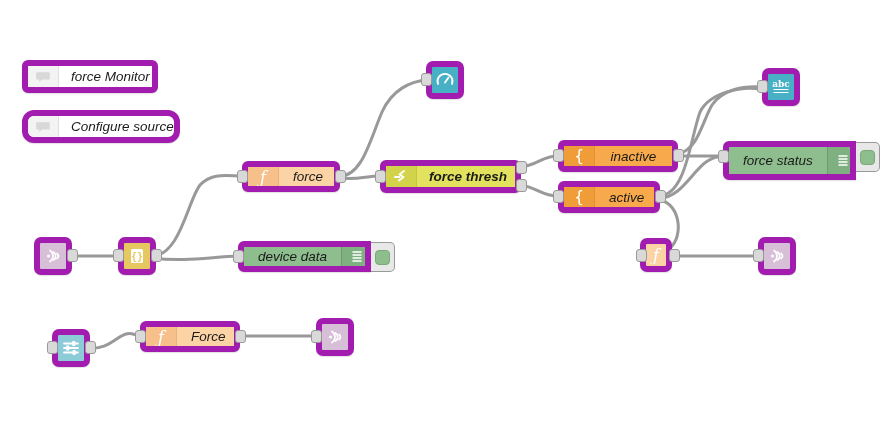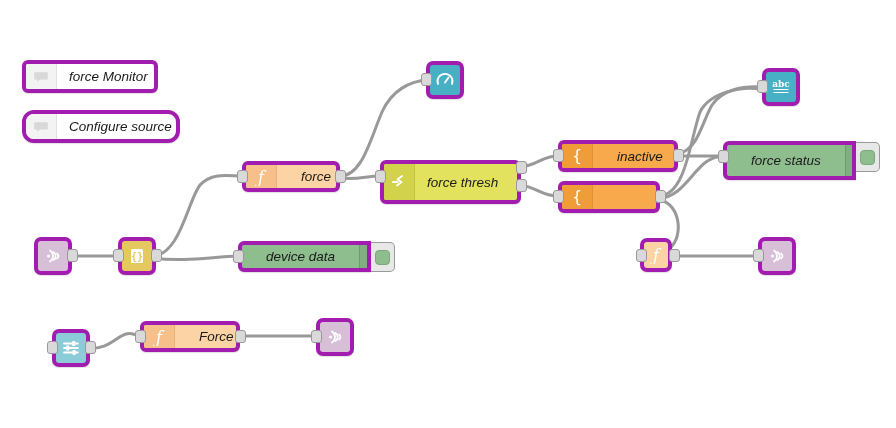--- a/index.html
+++ b/index.html
@@ -28,21 +28,21 @@
     fill: none;
     stroke: #999999;
     stroke-width: 3;
     stroke-linecap: round;
   }
 
   
   .node {
     position: absolute;
     box-sizing: border-box;
-    border: 4px solid #a21caf;
+    border: 6px solid #a21caf;
     border-radius: 6px;
     display: flex;
     align-items: stretch;
     overflow: hidden;
     box-shadow: 0 1px 1px rgba(0,0,0,0.12);
   }
   .node .icon-box {
     width: 30px;
     display: flex;
     align-items: center;
@@ -56,21 +56,21 @@
     display: flex;
     align-items: center;
     padding: 0 12px;
     font-size: 13.5px;
     font-style: italic;
     color: #1a1a1a;
     white-space: nowrap;
   }
   .node.center-label .label {
     justify-content: center;
-    padding: 0 24px;
+    padding: 0 14px;
   }
 
   
   .n-function { background: #FBD3A4; }
   .n-function .icon-box { background: #F7C08A; border-right-color: #e9b279; }
   .n-switch   { background: #E2E25E; }
   .n-switch   .icon-box { background: #D2D24B; border-right-color: #c4c441; }
   .n-change   { background: #F7A94C; }
   .n-change   .icon-box { background: #F09C38; border-right-color: #e29230; }
   .n-debug    { background: #8EBD8E; }
@@ -225,21 +225,21 @@
   <div class="node square n-dash" style="left:426px; top:61px;">
     <div class="icon-box">
       <svg class="icon-svg" width="22" height="22" viewBox="0 0 22 22">
         <path d="M4 15 A 7.5 7.5 0 1 1 18 15" fill="none" stroke="#ffffff" stroke-width="1.8" stroke-linecap="round"></path>
         <path d="M11 13.5 L 14.5 8.5" stroke="#ffffff" stroke-width="1.8" stroke-linecap="round"></path>
       </svg>
     </div>
   </div>
   <div class="port" style="left:421px; top:73px;"></div>
 
-  <div class="node n-switch" style="left:380px; top:160px; width:141px; height:44px;">
+  <div class="node n-switch" style="left:380px; top:160px; width:141px; height:33px;font-weight:bold;">
     <div class="icon-box">
       <svg class="icon-svg" width="20" height="20" viewBox="0 0 20 20">
         <g fill="none" stroke="#ffffff" stroke-width="1.9" stroke-linecap="round" stroke-linejoin="round">
           <path d="M13 4 L 8.5 7.5 L 12.5 10 L 8 13.5"></path>
           <path d="M4 10 H 8.5"></path>
         </g>
       </svg>
     </div>
     <div class="label">force thresh</div>
   </div>
@@ -275,20 +275,21 @@
   </div>
   <div class="port" style="left:553px; top:149px;"></div>
   <div class="port" style="left:673px; top:149px;"></div>
 
   <div class="node n-change center-label" style="left:558px; top:181px; width:102px; height:32px;">
     <div class="icon-box">
       <svg class="icon-svg" width="18" height="18" viewBox="0 0 18 18">
         <text x="9" y="14" text-anchor="middle" font-family="DejaVu Sans, sans-serif" font-size="16" fill="#ffffff">{</text>
       </svg>
     </div>
+    <div class="label">active</div>
   </div>
   <div class="port" style="left:553px; top:190px;"></div>
   <div class="port" style="left:655px; top:190px;"></div>
 
   <div class="node square n-dash" style="left:762px; top:68px;">
     <div class="icon-box">
       <svg class="icon-svg" width="24" height="22" viewBox="0 0 24 22">
         <text x="12" y="11" text-anchor="middle" font-family="DejaVu Serif, serif" font-size="9" font-weight="bold" fill="#ffffff">abc</text>
         <g stroke="#ffffff" stroke-width="1.2" stroke-linecap="round">
           <path d="M5 13.5h14"></path>

